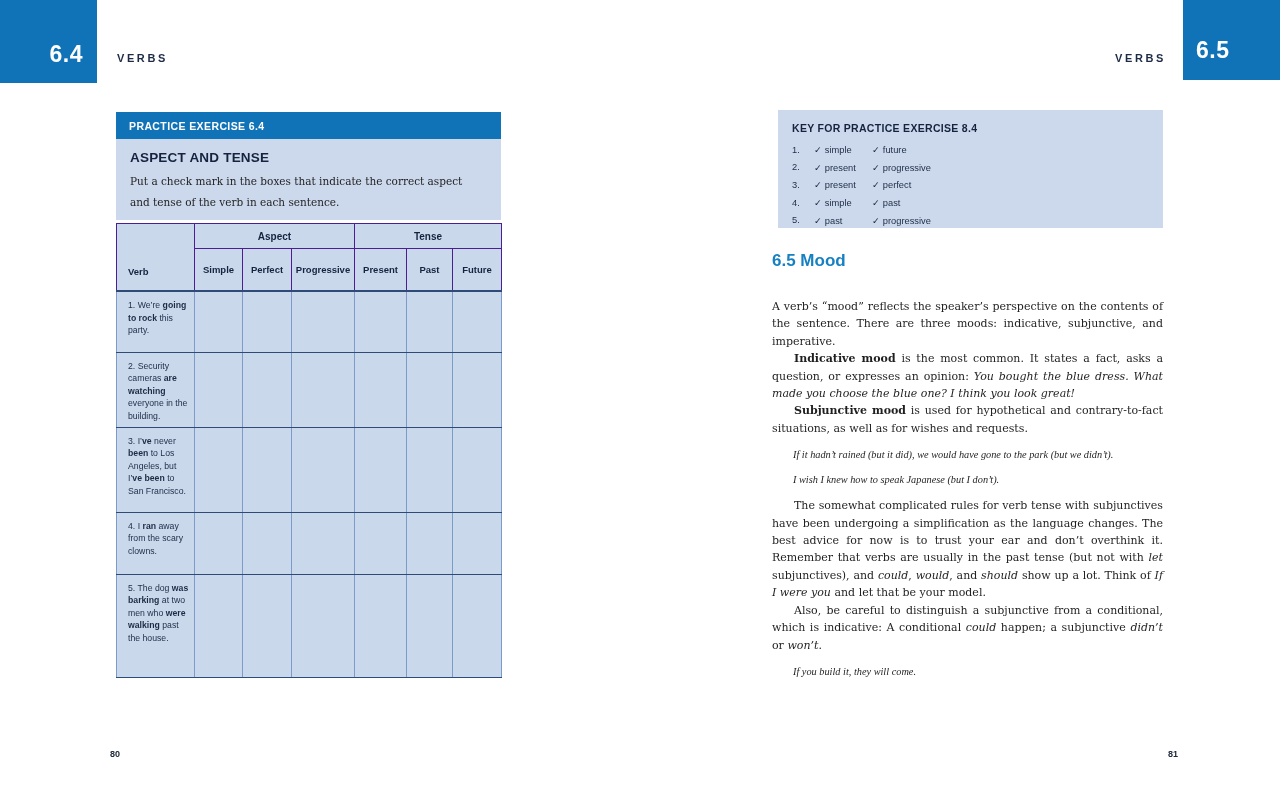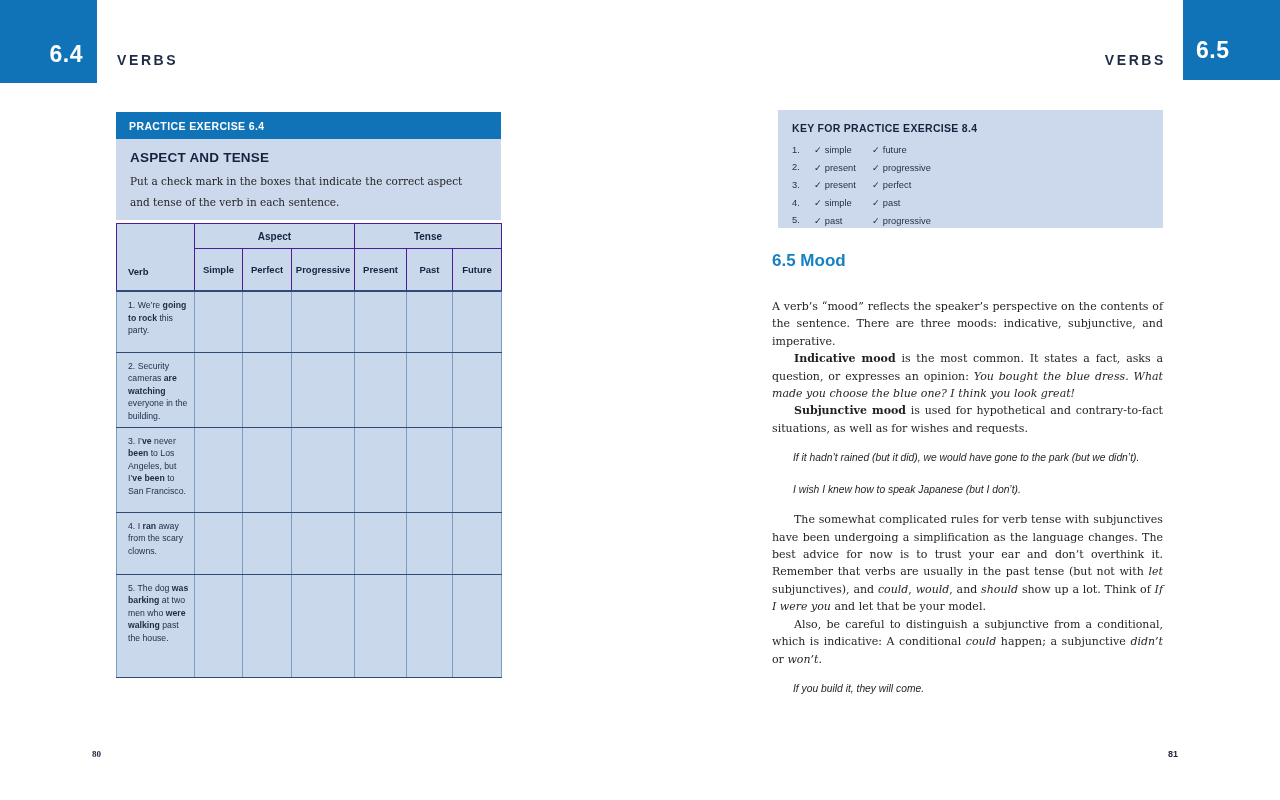--- a/index.html
+++ b/index.html
@@ -12,27 +12,27 @@
 
   
   .corner-box { position:absolute; top:0; width:97px; background:#1173b7; }
   .corner-box.left  { left:0;      height:83px; }
   .corner-box.right { left:1183px; height:80px; }
   .corner-num { position:absolute; color:#ffffff; font-weight:bold; font-size:23px; letter-spacing:.5px; }
   .corner-box.left  .corner-num { right:14px; bottom:15px; }
   .corner-box.right .corner-num { left:13px;  bottom:16px; }
 
   
-  .running-head { position:absolute; top:52px; font-size:14px; font-weight:bold; letter-spacing:2.6px; color:#1d2b45; }
+  .running-head { position:absolute; top:52px; font-size:11px; font-weight:bold; letter-spacing:2.6px; color:#1d2b45; }
   .running-head.left  { left:117px; }
   .running-head.right { right:114px; }
 
   
   .page-num { position:absolute; top:749px; font-size:9px; font-weight:bold; color:#20283a; }
-  .page-num.left  { left:92px;font-family:Liberation Serif, serif; }
+  .page-num.left  { left:110px; }
   .page-num.right { left:1168px; }
 
   
   .exercise { position:absolute; left:116px; top:112px; width:385px; }
   .banner { background:#1173b7; color:#ffffff; font-size:10.5px; font-weight:bold; letter-spacing:.4px;
             height:27px; line-height:28px; padding-left:13px; box-sizing:border-box; }
   .panel { background:#ccd9ec; height:81px; box-sizing:border-box; padding:11px 16px 8px 14px; margin-bottom:3px; }
   .panel h2 { margin:0 0 6px 0; font-size:13.5px; letter-spacing:.2px; color:#16233f; font-weight:bold; }
   .panel p { margin:0; font-family:"DejaVu Serif", serif; font-size:10.5px; line-height:20.5px; color:#1f1f1f; }
 
@@ -60,22 +60,22 @@
   .key-cell { width:58px; }
   .key-cell:last-child { width:auto; }
   .check { margin-right:3px; }
 
   
   .section-heading { position:absolute; left:772px; top:251px; margin:0; font-size:17px; font-weight:bold; color:#1680c2; }
   .body-col { position:absolute; left:772px; top:298px; width:391px; font-family:"DejaVu Serif", serif;
             font-size:11px; line-height:17.4px; color:#1f1f1f; text-align:justify; }
   .body-p { margin:0; }
   .body-p.indent { text-indent:22px; }
-  .example { margin:10px 0 10px 21px; font-family:Liberation Sans, sans-serif; font-style:italic;
-            font-size:10.3px; line-height:22px; text-align:left; }
+  .example { margin:10px 0 10px 21px; font-family:Liberation Serif, serif; font-style:italic;
+            font-size:10.3px; line-height:15px; text-align:left; }
 </style>
 </head>
 <body>
 
 <div class="spread">
 
   <div class="corner-box left">
     <span class="corner-num">6.4</span>
   </div>
   <div class="running-head left">VERBS</div>

